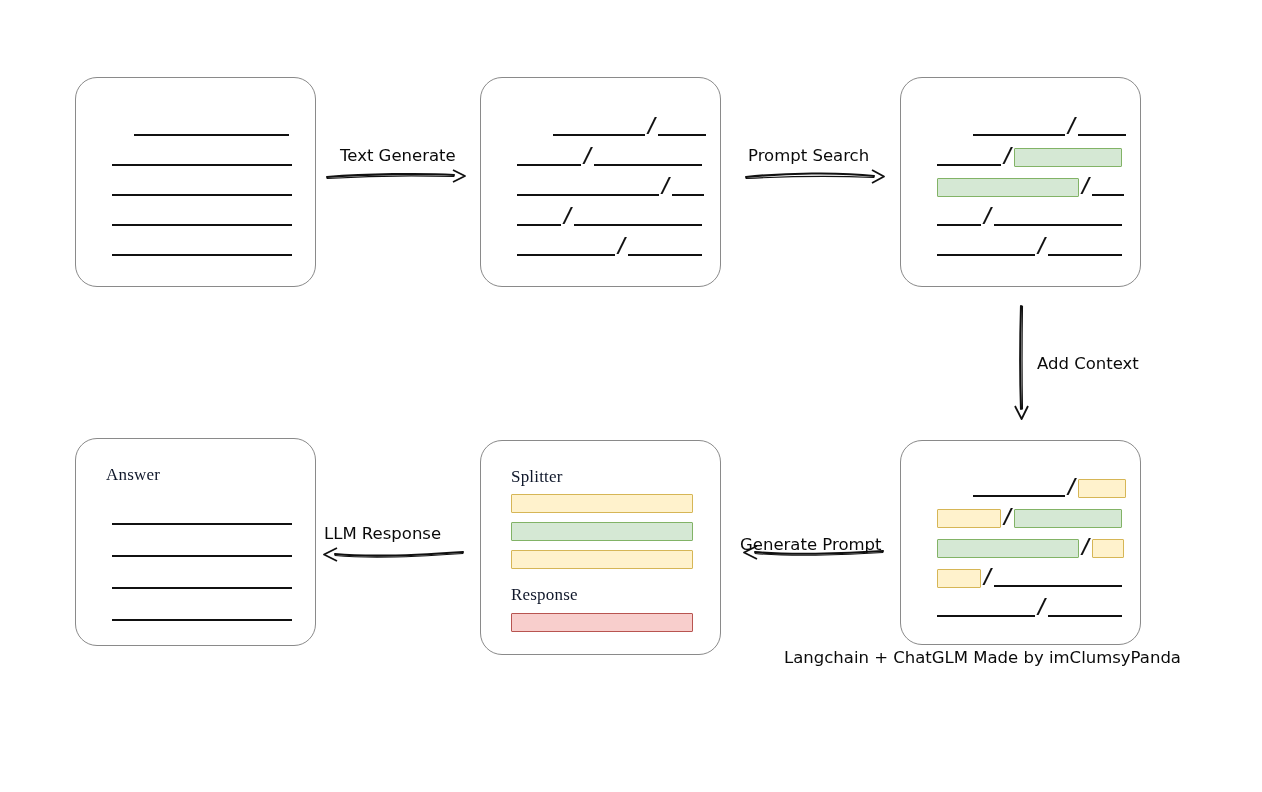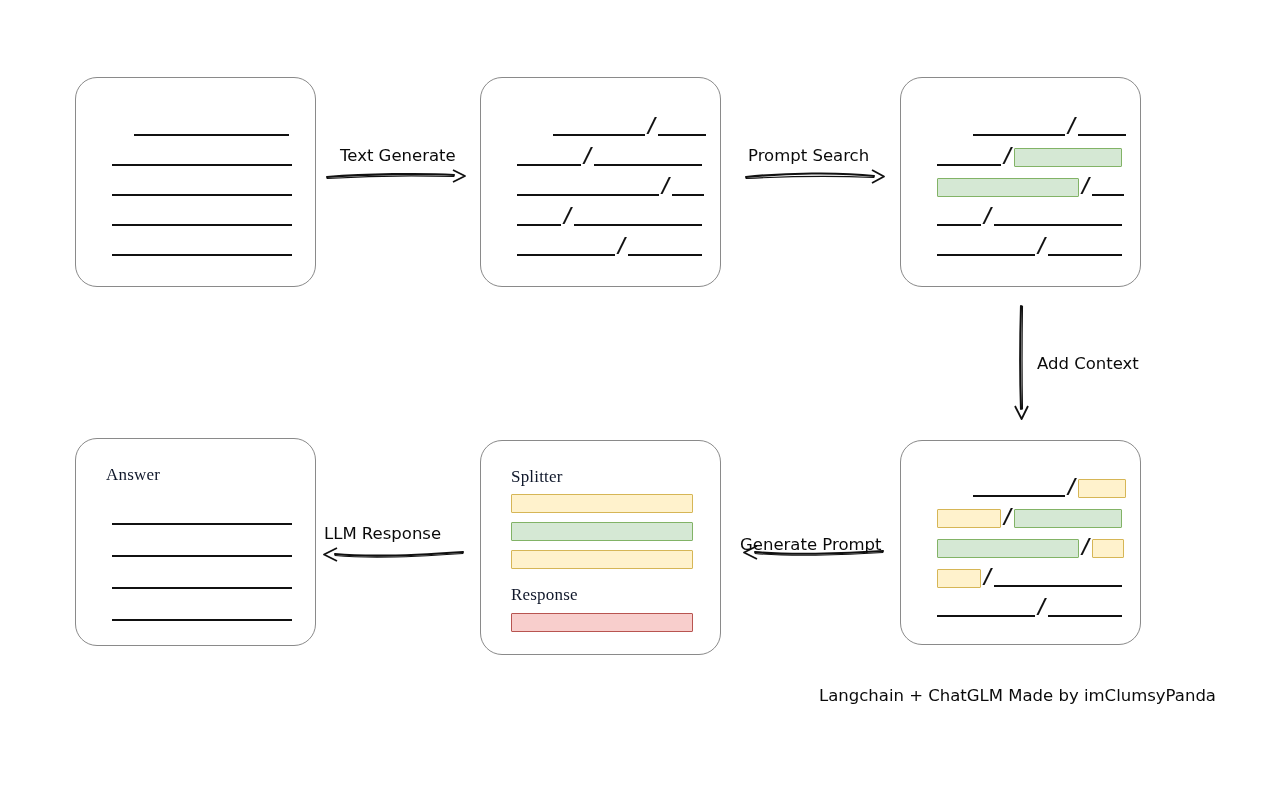--- a/index.html
+++ b/index.html
@@ -302,15 +302,15 @@
         </div>
         <div class="row" style="left: 36px; top: 132px;">
           <span class="seg plain" style="width: 180px;"></span>
         </div>
         <div class="row" style="left: 36px; top: 164px;">
           <span class="seg plain" style="width: 180px;"></span>
         </div>
       </div>
   </div>
 
-  <div class="footer" style="left:784px; top:686px;margin-left:35px;">Langchain + ChatGLM Made by imClumsyPanda</div>
+  <div class="footer" style="left:784px; top:648px;">Langchain + ChatGLM Made by imClumsyPanda</div>
 
 </div>
 
 </body></html>

